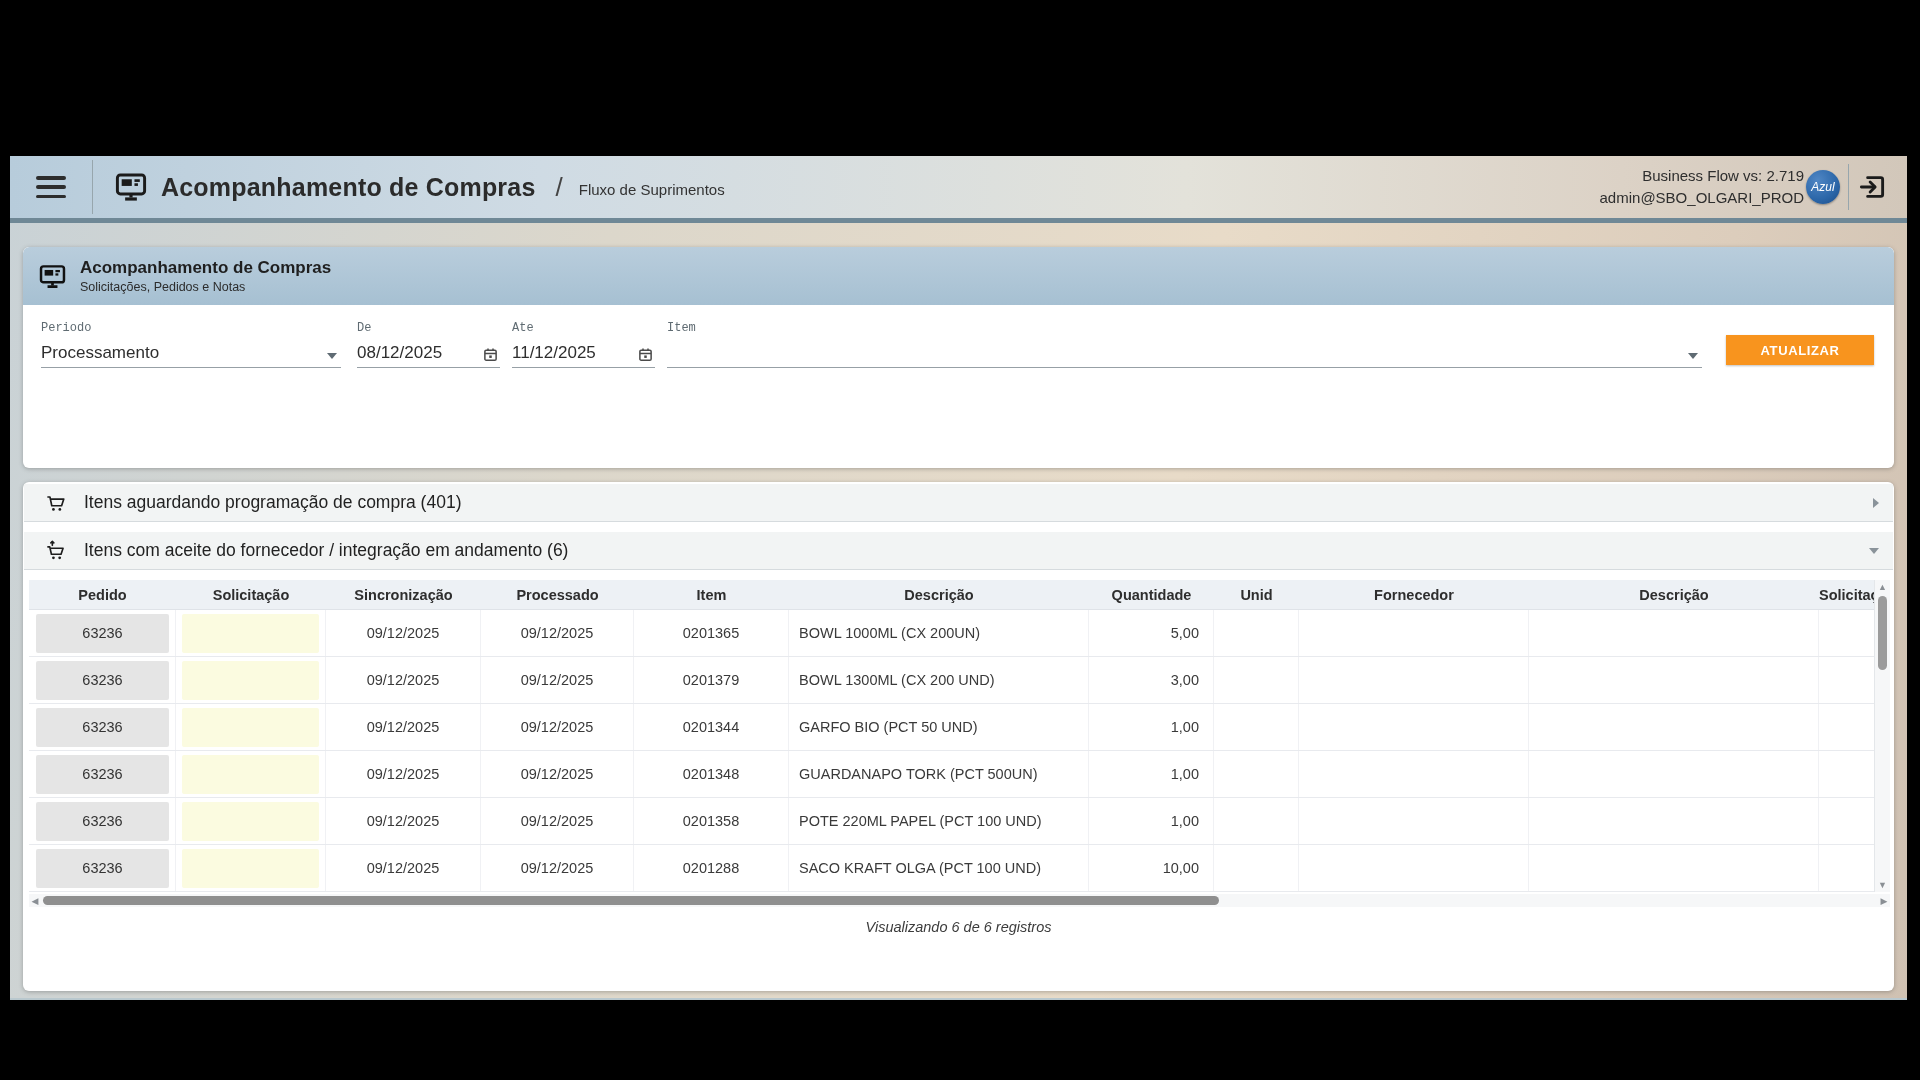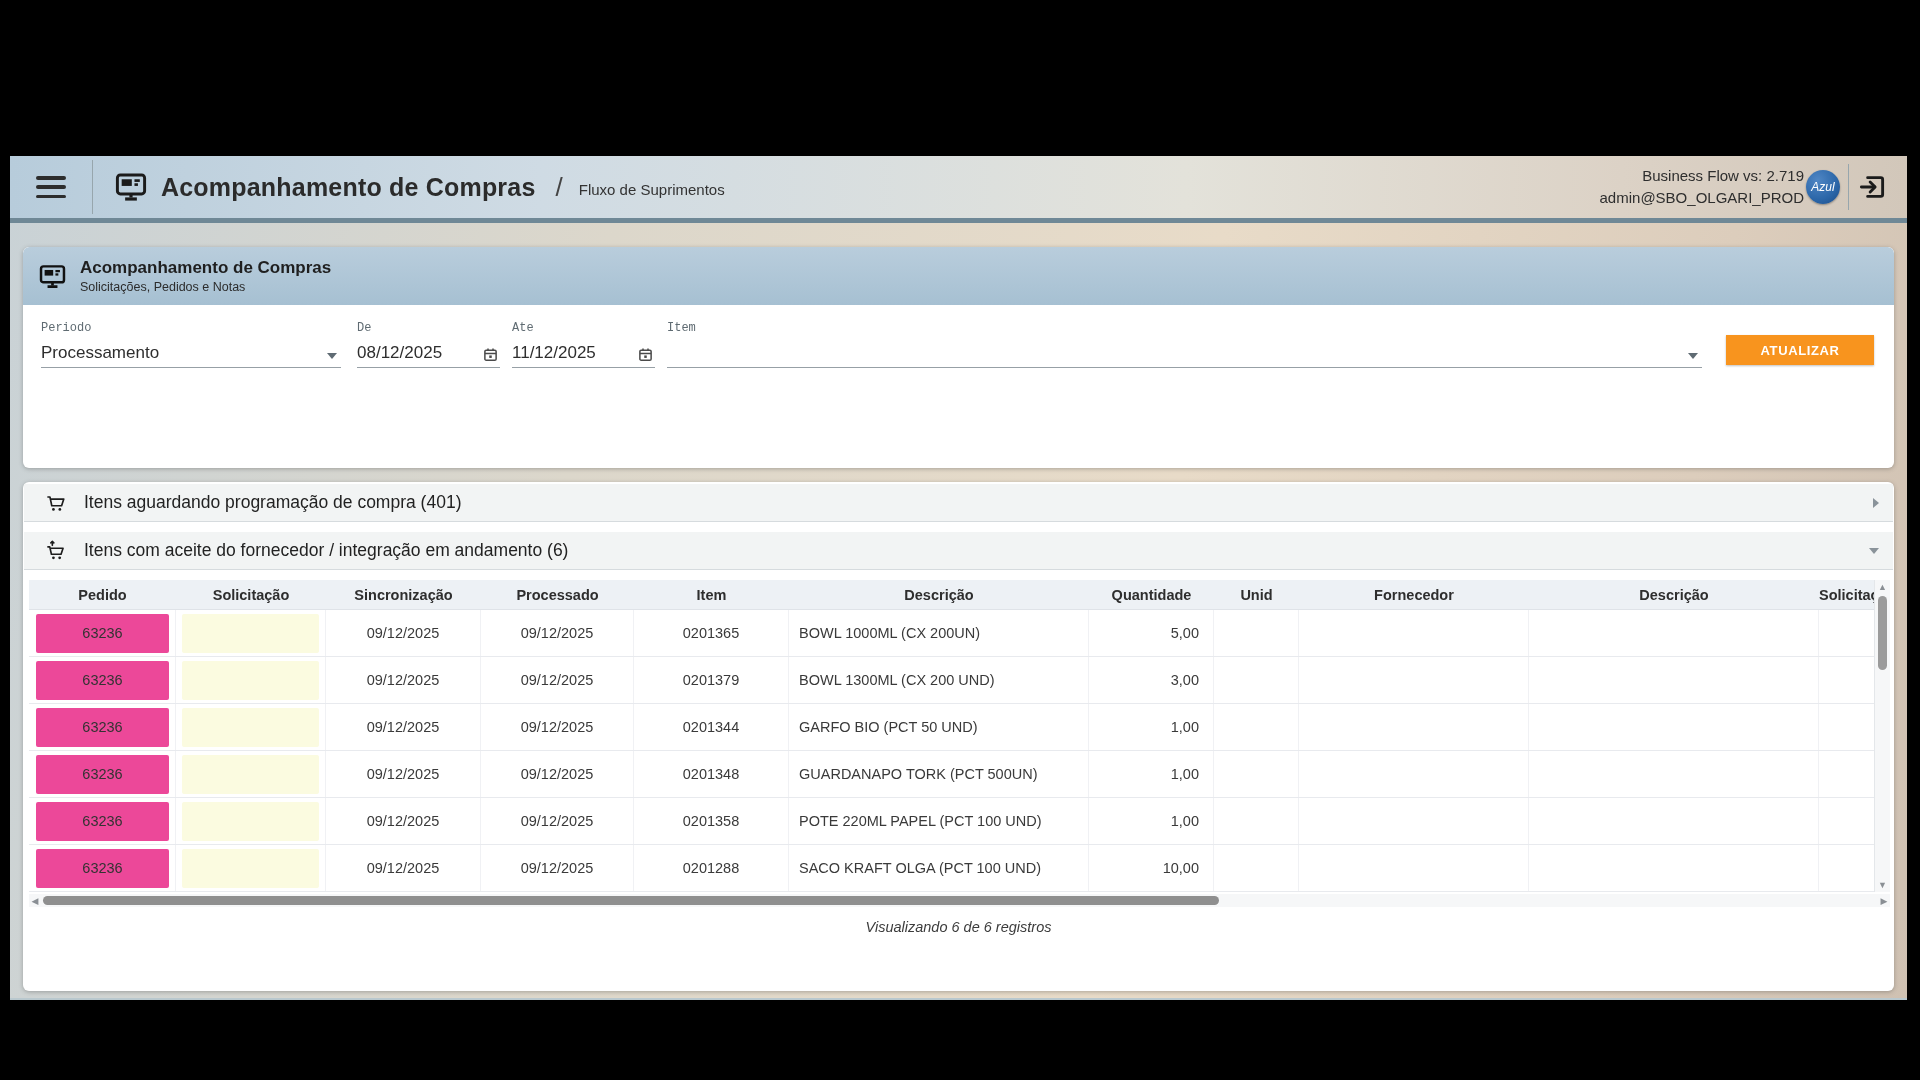--- a/index.html
+++ b/index.html
@@ -89,21 +89,21 @@
   .th:nth-child(6), .td:nth-child(6) { width:300px; }
   .th:nth-child(7), .td:nth-child(7) { width:125px; }
   .th:nth-child(8), .td:nth-child(8) { width:85px; }
   .th:nth-child(9), .td:nth-child(9) { width:230px; }
   .th:nth-child(10), .td:nth-child(10) { width:290px; }
   .th:nth-child(11), .td:nth-child(11) { width:50px; flex:1; border-right:none; }
   .td.c-desc { justify-content:flex-start; padding-left:10px; }
   .td.c-qty { justify-content:flex-end; padding-right:14px; }
   .pill { width:calc(100% - 12px); height:39px; margin:4px 6px; border-radius:2px;
     display:flex; align-items:center; justify-content:center; font-size:14.5px; color:#333; }
-  .pill.green { background:#ec4899;margin-left:7px; }
+  .pill.green { background:#e5e5e5;margin-left:7px; }
   .pill.yellow { background:#fbfbe0; }
 
   .vscroll { width:16px; display:flex; flex-direction:column; align-items:center;
     background:#f6f7f8; border-left:1px solid #e4e7ea; }
   .vs-arrow { font-size:9px; color:#8a8f94; line-height:14px; cursor:pointer; }
   .vs-thumb { width:9px; height:74px; background:#9b9b9b; border-radius:5px; margin-top:2px; cursor:pointer; }
   .vs-spacer { flex:1; }
 
   .hscroll { margin:2px 4px 0 6px; height:13px; display:flex; align-items:center; background:#f6f7f8; }
   .hs-arrow { font-size:9px; color:#8a8f94; width:12px; text-align:center; cursor:pointer; }

